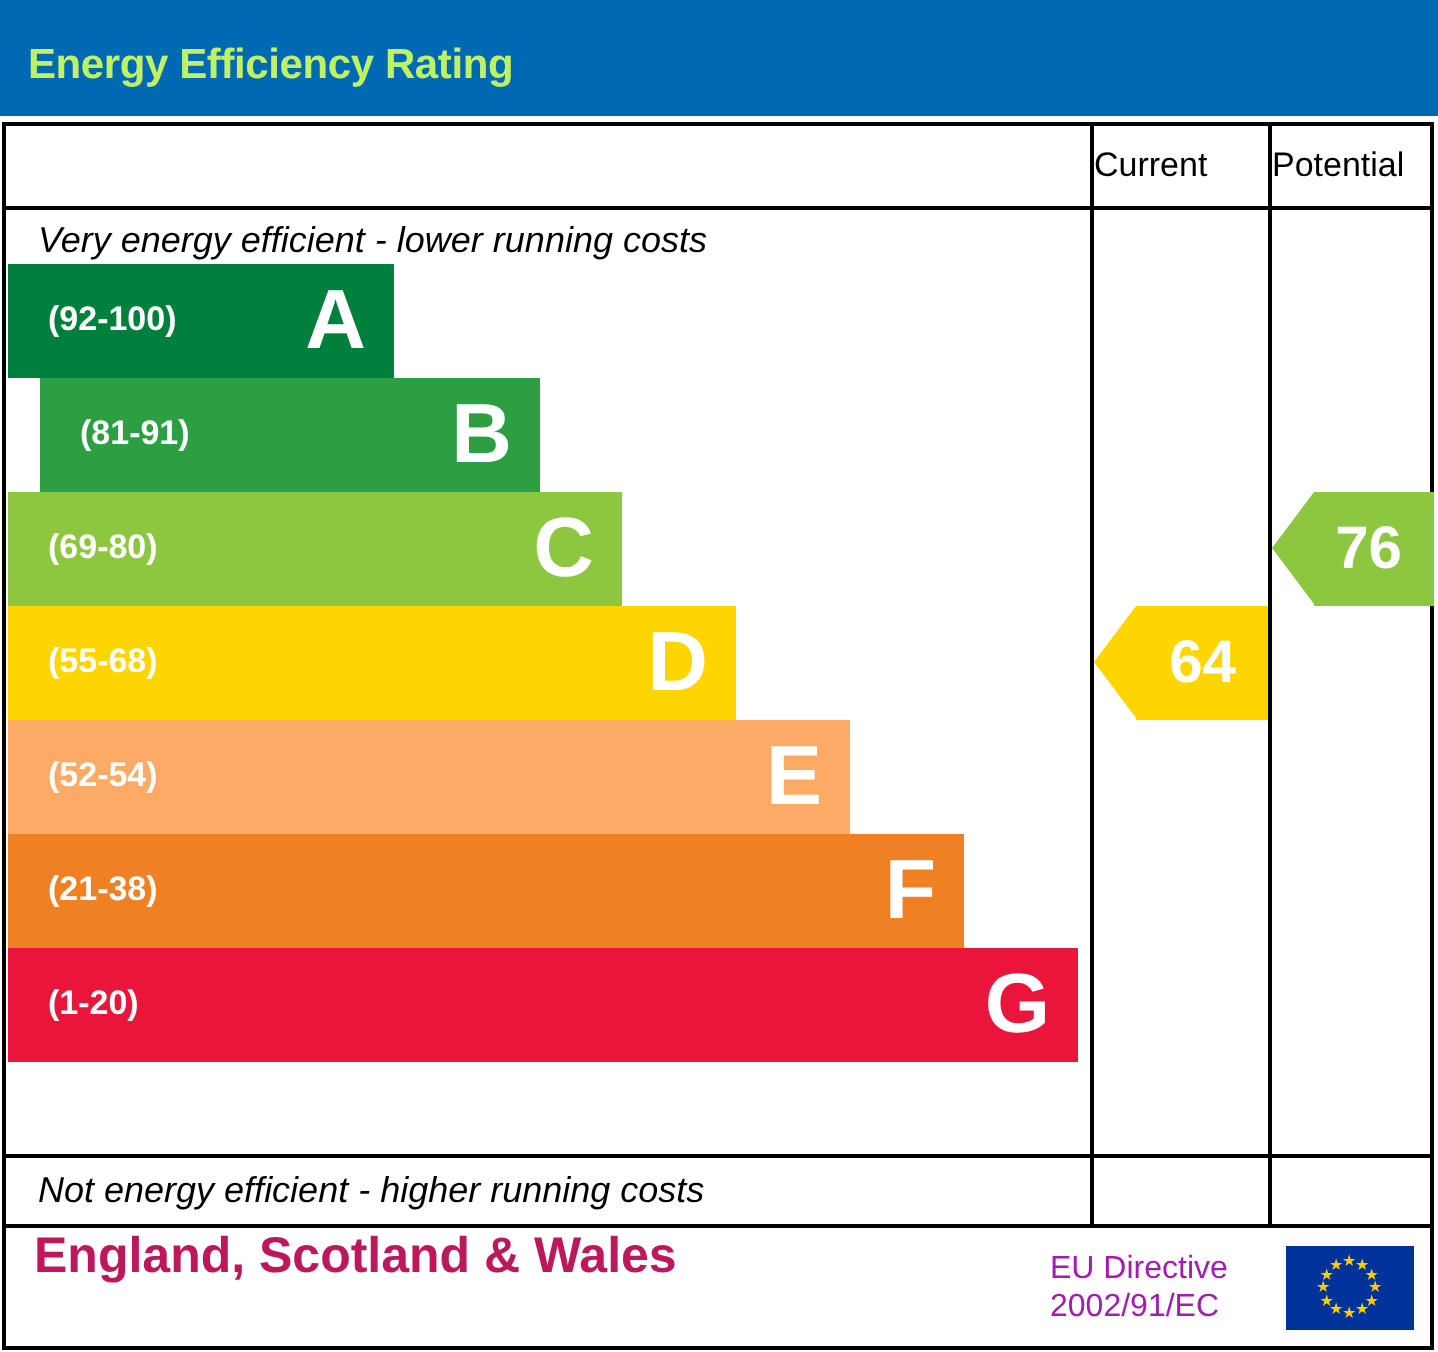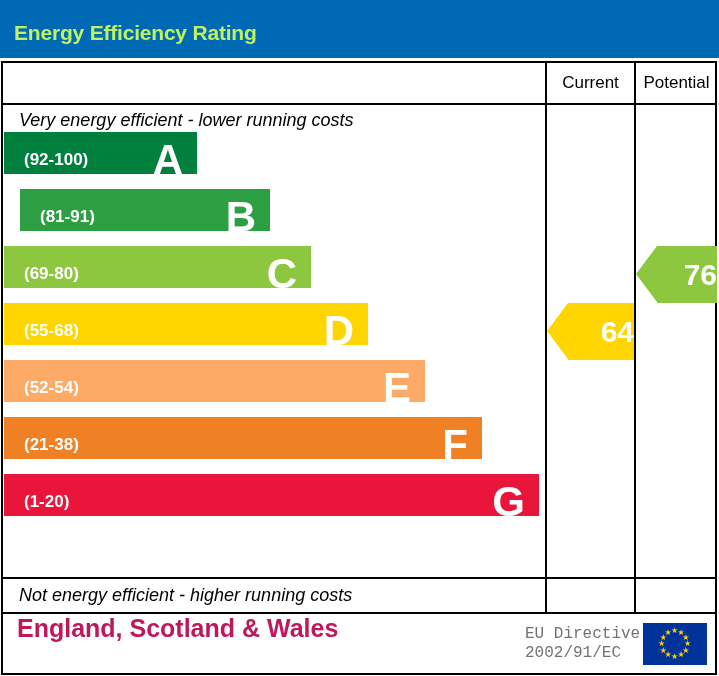--- a/index.html
+++ b/index.html
@@ -80,41 +80,40 @@
     height: 2px;
     background: #000000;
   }
 
   .col-head {
     position: absolute;
     top: 10px;
     font-size: 17px;
     color: #000000;
     font-family: "Liberation Sans", sans-serif;
-    text-align: center;
   }
   .col-head.current { left: 544px; width: 87px; }
   .col-head.potential { left: 633px; width: 81px; }
 
   .caption {
     position: absolute;
     left: 16px;
     font-style: italic;
     font-size: 18px;
     color: #000000;
     font-family: "Liberation Sans", sans-serif;
   }
   .caption.top { top: 47px; }
   .caption.bottom { top: 522px; }
 
   
   .bar {
     position: absolute;
     left: 1px;
-    height: 42px;
+    height: 57px;
     box-sizing: border-box;
   }
   .bar .range {
     position: absolute;
     left: 20px;
     top: 18px;
     font-size: 17px;
     font-weight: bold;
     color: #ffffff;
     font-family: "Liberation Sans", sans-serif;
@@ -149,21 +148,21 @@
     border-top: 28.5px solid transparent;
     border-bottom: 28.5px solid transparent;
     border-right-width: 21px;
     border-right-style: solid;
   }
   .marker .val {
     font-size: 30px;
     font-weight: bold;
     color: #ffffff;
     font-family: "Liberation Sans", sans-serif;
-    padding-right: 0;
+    padding-right: 16px;
   }
 
   
   .footer {
     position: absolute;
     left: 1px;
     top: 614px;
     width: 716px;
     height: 61px;
     border: 2px solid #000000;
@@ -178,23 +177,23 @@
     font-size: 25px;
     font-weight: bold;
     color: #be185d;
     font-family: "Liberation Sans", sans-serif;
   }
   .directive {
     position: absolute;
     left: 522px;
     top: 11px;
     font-size: 16px;
-    color: #737373;
+    color: #a21caf;
     line-height: 19px;
-    font-family: Liberation Mono, monospace;
+    font-family: Liberation Sans, sans-serif;
   }
   .eu-flag {
     position: absolute;
     left: 640px;
     top: 9px;
     width: 64px;
     height: 42px;
     background: #003399;
   }
   .eu-flag .star {

